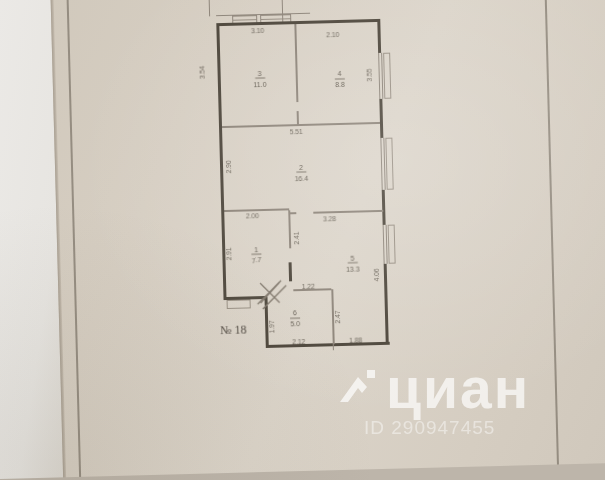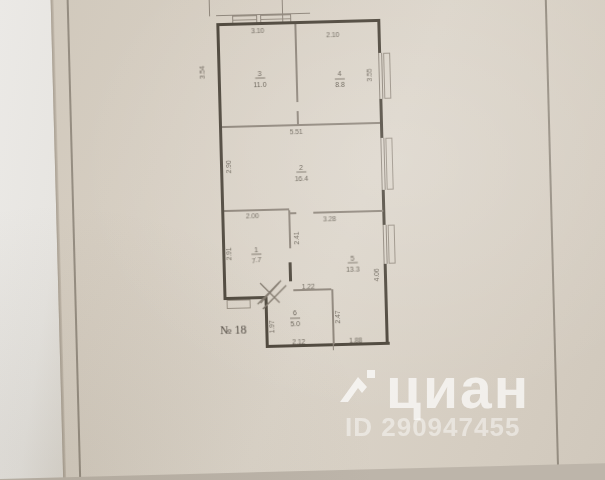--- a/index.html
+++ b/index.html
@@ -37,21 +37,21 @@
   .room-label{position:absolute;transform:translate(-50%,-50%);text-align:center;color:#635c51;}
   .room-num{font-size:7px;line-height:8px;border-bottom:1px solid #7a7266;padding:0 3px;display:inline-block;}
   .room-area{font-size:7px;line-height:8px;margin-top:1px;}
   .sheet-no{position:absolute;transform:translate(-50%,-50%);
     font-family:"Liberation Serif",serif;font-size:12px;color:#4e473f;white-space:nowrap;}
   
   .wm{position:absolute;z-index:5;}
   .wm-logo{left:337px;top:365px;width:42px;height:42px;}
   .wm-brand{left:386px;top:366px;font-weight:bold;font-size:57px;line-height:44px;
     color:rgba(255,255,255,0.68);letter-spacing:2px;}
-  .wm-id{left:345px;top:414px;font-weight:bold;font-size:26px;line-height:27px;
+  .wm-id{left:364px;top:414px;font-weight:normal;font-size:19px;line-height:27px;
     color:rgba(255,255,255,0.45);letter-spacing:1px;}
   svg.overlay{position:absolute;}
 </style>
 </head>
 <body>
 
 <div class="photo-tilt">
   <div class="underpage"></div>
   <div class="page-edge"></div>
   <div class="frame-line" style="left:88px;"></div>

